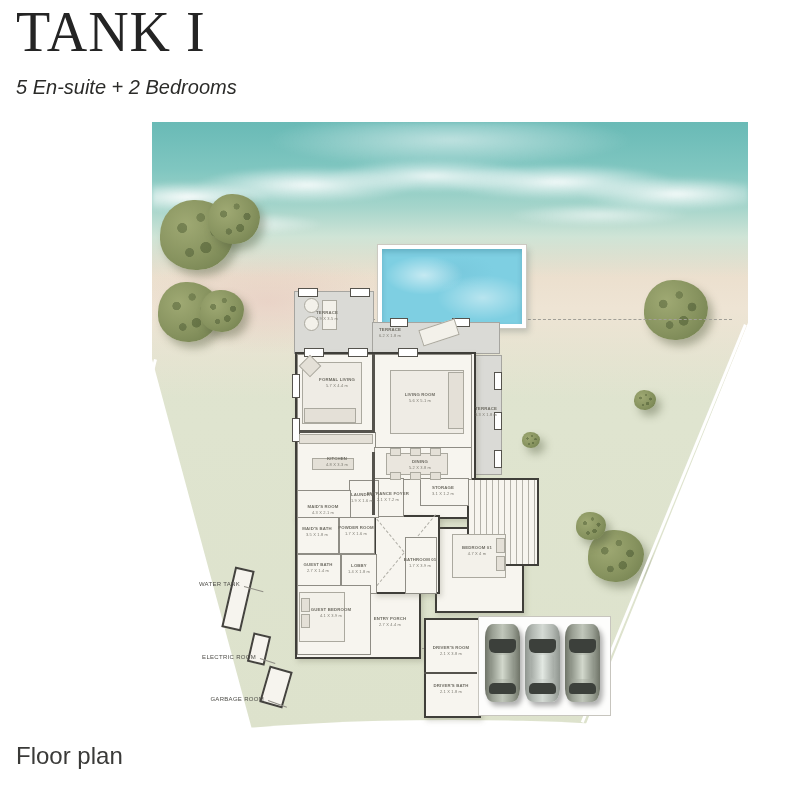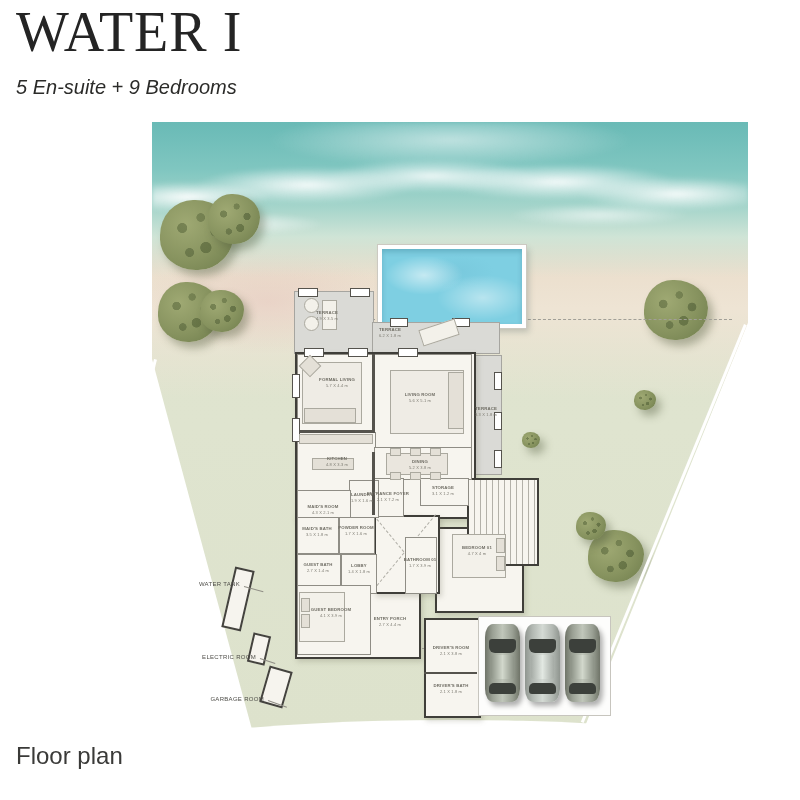--- a/index.html
+++ b/index.html
@@ -80,22 +80,22 @@
 
   .rlabel{position:absolute;transform:translate(-50%,-50%);text-align:center;color:#6f6d64;
           font-size:4.3px;font-weight:bold;letter-spacing:.15px;line-height:1.35;white-space:nowrap;z-index:7;}
   .rlabel .dims{display:block;font-weight:normal;font-size:4px;color:#7c7a71;}
   .slabel{position:absolute;font-size:6px;color:#4e4d48;letter-spacing:.3px;z-index:7;text-align:right;}
   .leader{position:absolute;height:1px;background:#8f8d85;transform-origin:left center;z-index:7;}
 </style>
 </head>
 <body>
 
-<div class="title">WATER I</div>
-<div class="subtitle">5 En-suite + 9 Bedrooms</div>
+<div class="title">TANK I</div>
+<div class="subtitle">5 En-suite + 2 Bedrooms</div>
 <div class="caption">Floor plan</div>
 
 <div class="plan">
 
   <div class="lawn"></div>
   <div class="sand"></div>
   <div class="pink"></div>
   <div class="sea"></div>
   <div class="foam"></div>
 

